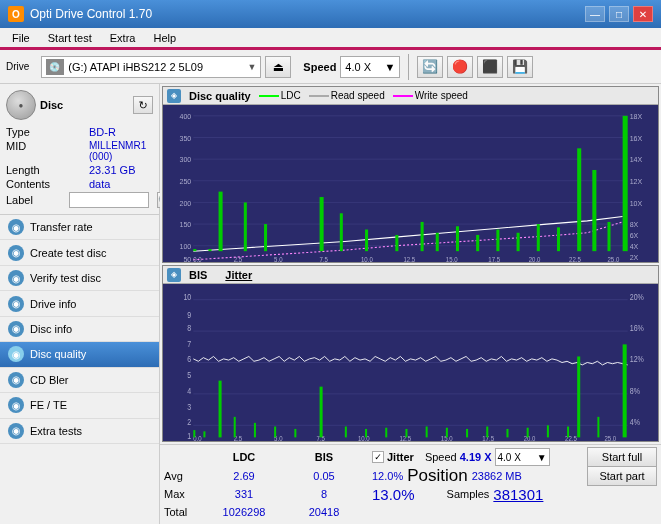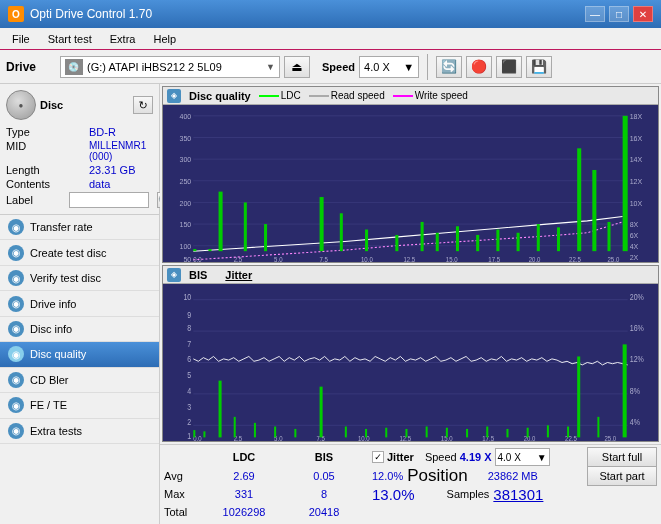--- a/index.html
+++ b/index.html
@@ -43,21 +43,21 @@
       border: 1px solid rgba(255,255,255,0.3);
       color: white;
       display: flex; align-items: center; justify-content: center;
       font-size: 10px; cursor: pointer;
     }
     .titlebar-btn.close-btn { background: #e04040; }
 
     
     .menubar {
       background: #f0f0f0;
-      border-bottom: 1px solid #be185d;
+      border-bottom: 3px solid #be185d;
       height: 22px;
       display: flex;
       align-items: center;
       padding: 0 4px;
       gap: 2px;
     }
     .menu-item {
       padding: 2px 8px;
       cursor: pointer;
       font-size: 11px;
@@ -66,21 +66,21 @@
     
     .toolbar {
       background: #f0f0f0;
       border-bottom: 1px solid #ccc;
       height: 34px;
       display: flex;
       align-items: center;
       padding: 0 6px;
       gap: 4px;
     }
-    .toolbar-label { font-size: 12px; font-weight: bold; margin-right: 20px; }
+    .toolbar-label { font-size: 10px; font-weight: normal; margin-right: 8px; }
     .toolbar-drive-select {
       display: flex; align-items: center;
       border: 1px solid #aaa;
       background: white;
       height: 22px;
       min-width: 220px;
       padding: 0 4px;
       font-size: 11px;
     }
     .toolbar-drive-icon {
@@ -605,21 +605,21 @@
         <button class="action-btn">Start full</button>
       </div>
     </div>
 
     <div style="display:flex; align-items:center; height:18px;">
       <div style="width:40px; font-size:11px;">Avg</div>
       <div style="width:80px; text-align:center; font-size:11px; color:#0000cc;">2.69</div>
       <div style="width:80px; text-align:center; font-size:11px; color:#0000cc;">0.05</div>
       <div style="margin-left:8px; font-size:11px; color:#0000cc;">12.0%</div>
       <div style="margin-left:4px; font-size:17px;">Position</div>
-      <div style="margin-left:20px; font-size:11px; color:#0000cc;">23862 MB</div>
+      <div style="margin-left:4px; font-size:11px; color:#0000cc;">23862 MB</div>
       <div style="margin-left:auto;">
         <button class="action-btn">Start part</button>
       </div>
     </div>
 
     <div style="display:flex; align-items:center; height:18px;">
       <div style="width:40px; font-size:11px;">Max</div>
       <div style="width:80px; text-align:center; font-size:11px; color:#0000cc;">331</div>
       <div style="width:80px; text-align:center; font-size:11px; color:#0000cc;">8</div>
       <div style="margin-left:8px; font-size:15px; color:#0000cc;">13.0%</div>

